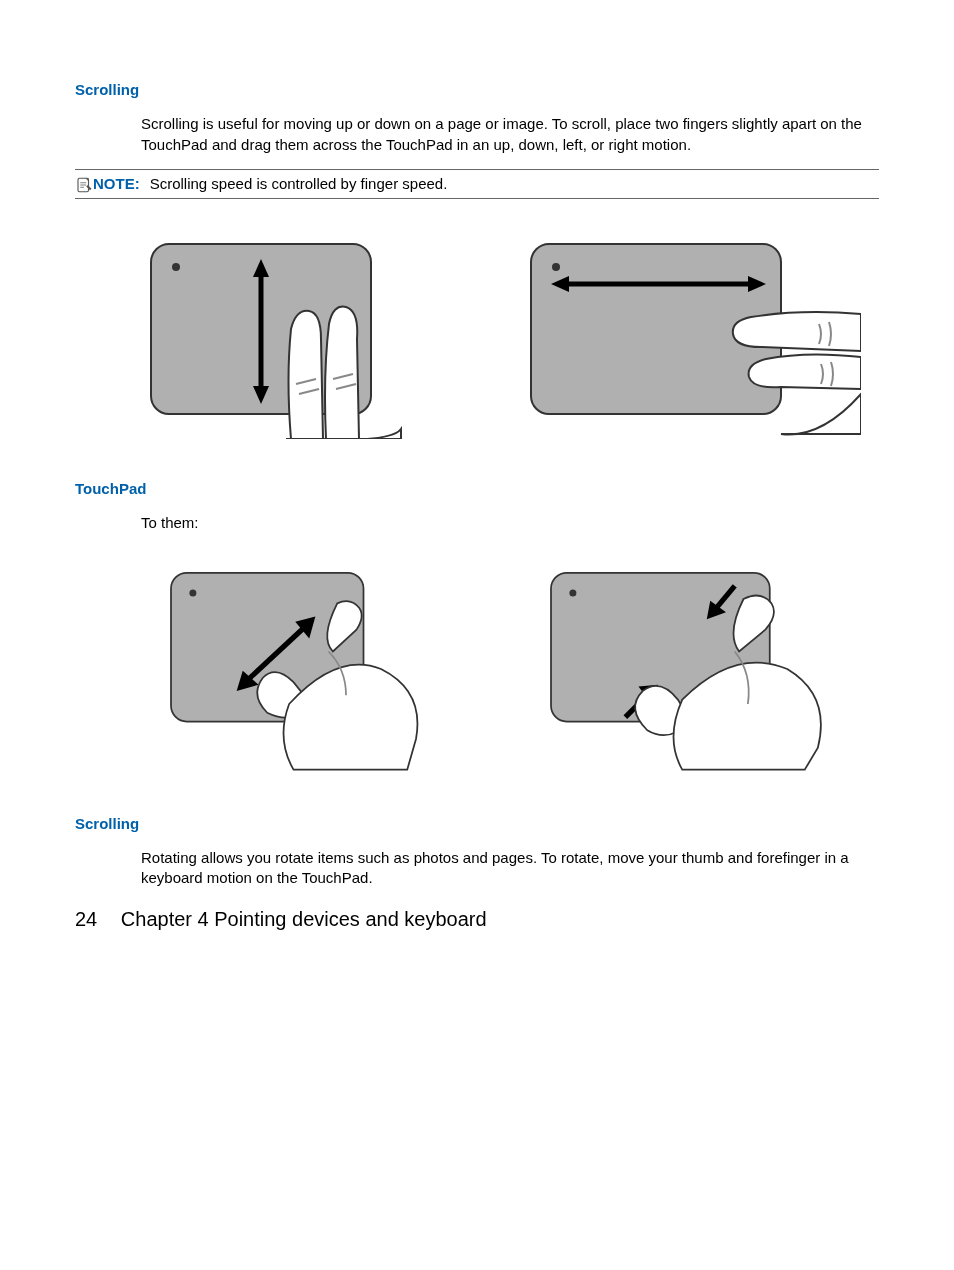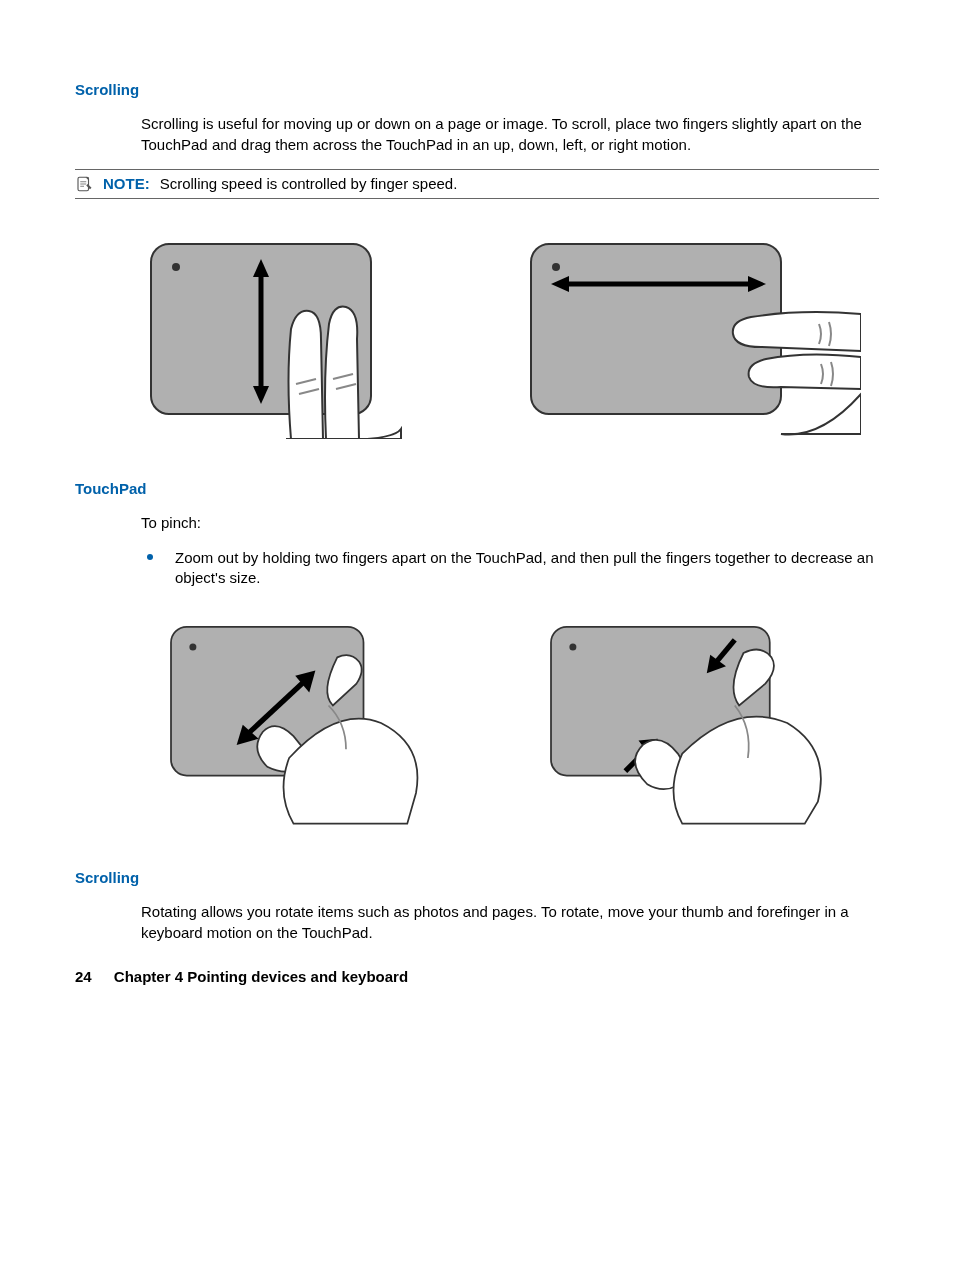--- a/index.html
+++ b/index.html
@@ -23,22 +23,21 @@
   }
   .body-block p {
     margin: 0 0 14px 0;
   }
   .note-box {
     border-top: 1px solid #666;
     border-bottom: 1px solid #666;
     padding: 4px 0 4px 0;
     margin: 8px 0 20px 0;
     display: flex;
-    align-items: center;
-    gap: 10px;
+    align-items: flex-end;
   }
   .note-icon {
     width: 18px;
     height: 18px;
     flex: none;
     margin-top: 1px;
   }
   .note-label {
     color: #0061aa;
     font-weight: bold;
@@ -71,23 +70,22 @@
     display: flex;
     gap: 40px;
     margin: 30px 0 40px 66px;
   }
   .illus {
     width: 340px;
     height: 210px;
   }
   .footer {
     position: relative;
-    margin-top: 24px;
-    font-size: 15px;
-    font-weight: bold;
+    margin-top: 18px;
+    font-size: 20px;
   }
   .footer .page-num {
     display: inline-block;
     margin-right: 18px;
   }
 </style>
 </head>
 <body>
 
 <div class="section-heading">Scrolling</div>
@@ -139,23 +137,22 @@
     <path d="M340 165 Q300 210 260 205 L340 205 Z" fill="#fff" stroke="#333" stroke-width="2"></path>
     <path d="M298 95 Q302 105 298 115" fill="none" stroke="#888" stroke-width="2"></path>
     <path d="M308 93 Q312 105 308 117" fill="none" stroke="#888" stroke-width="2"></path>
     <path d="M300 135 Q304 145 300 155" fill="none" stroke="#888" stroke-width="2"></path>
     <path d="M310 133 Q314 145 310 157" fill="none" stroke="#888" stroke-width="2"></path>
   </svg>
 </div>
 
 <div class="section-heading">TouchPad</div>
 <div class="body-block">
-  <p>To pinch:</p>
+  <p>To them:</p>
   <ul class="bullets">
-    <li>Zoom out by holding two fingers apart on the TouchPad, and then pull the fingers together to decrease an object's size.</li>
   </ul>
 </div>
 
 <div class="illus-row">
 
   <svg class="illus" viewBox="0 0 340 240">
     <rect x="10" y="10" width="220" height="170" rx="18" fill="#b0b0b0" stroke="#333" stroke-width="2"></rect>
     <circle cx="35" cy="33" r="4" fill="#333"></circle>
 
     <line x1="95" y1="135" x2="165" y2="70" stroke="#000" stroke-width="6"></line>

